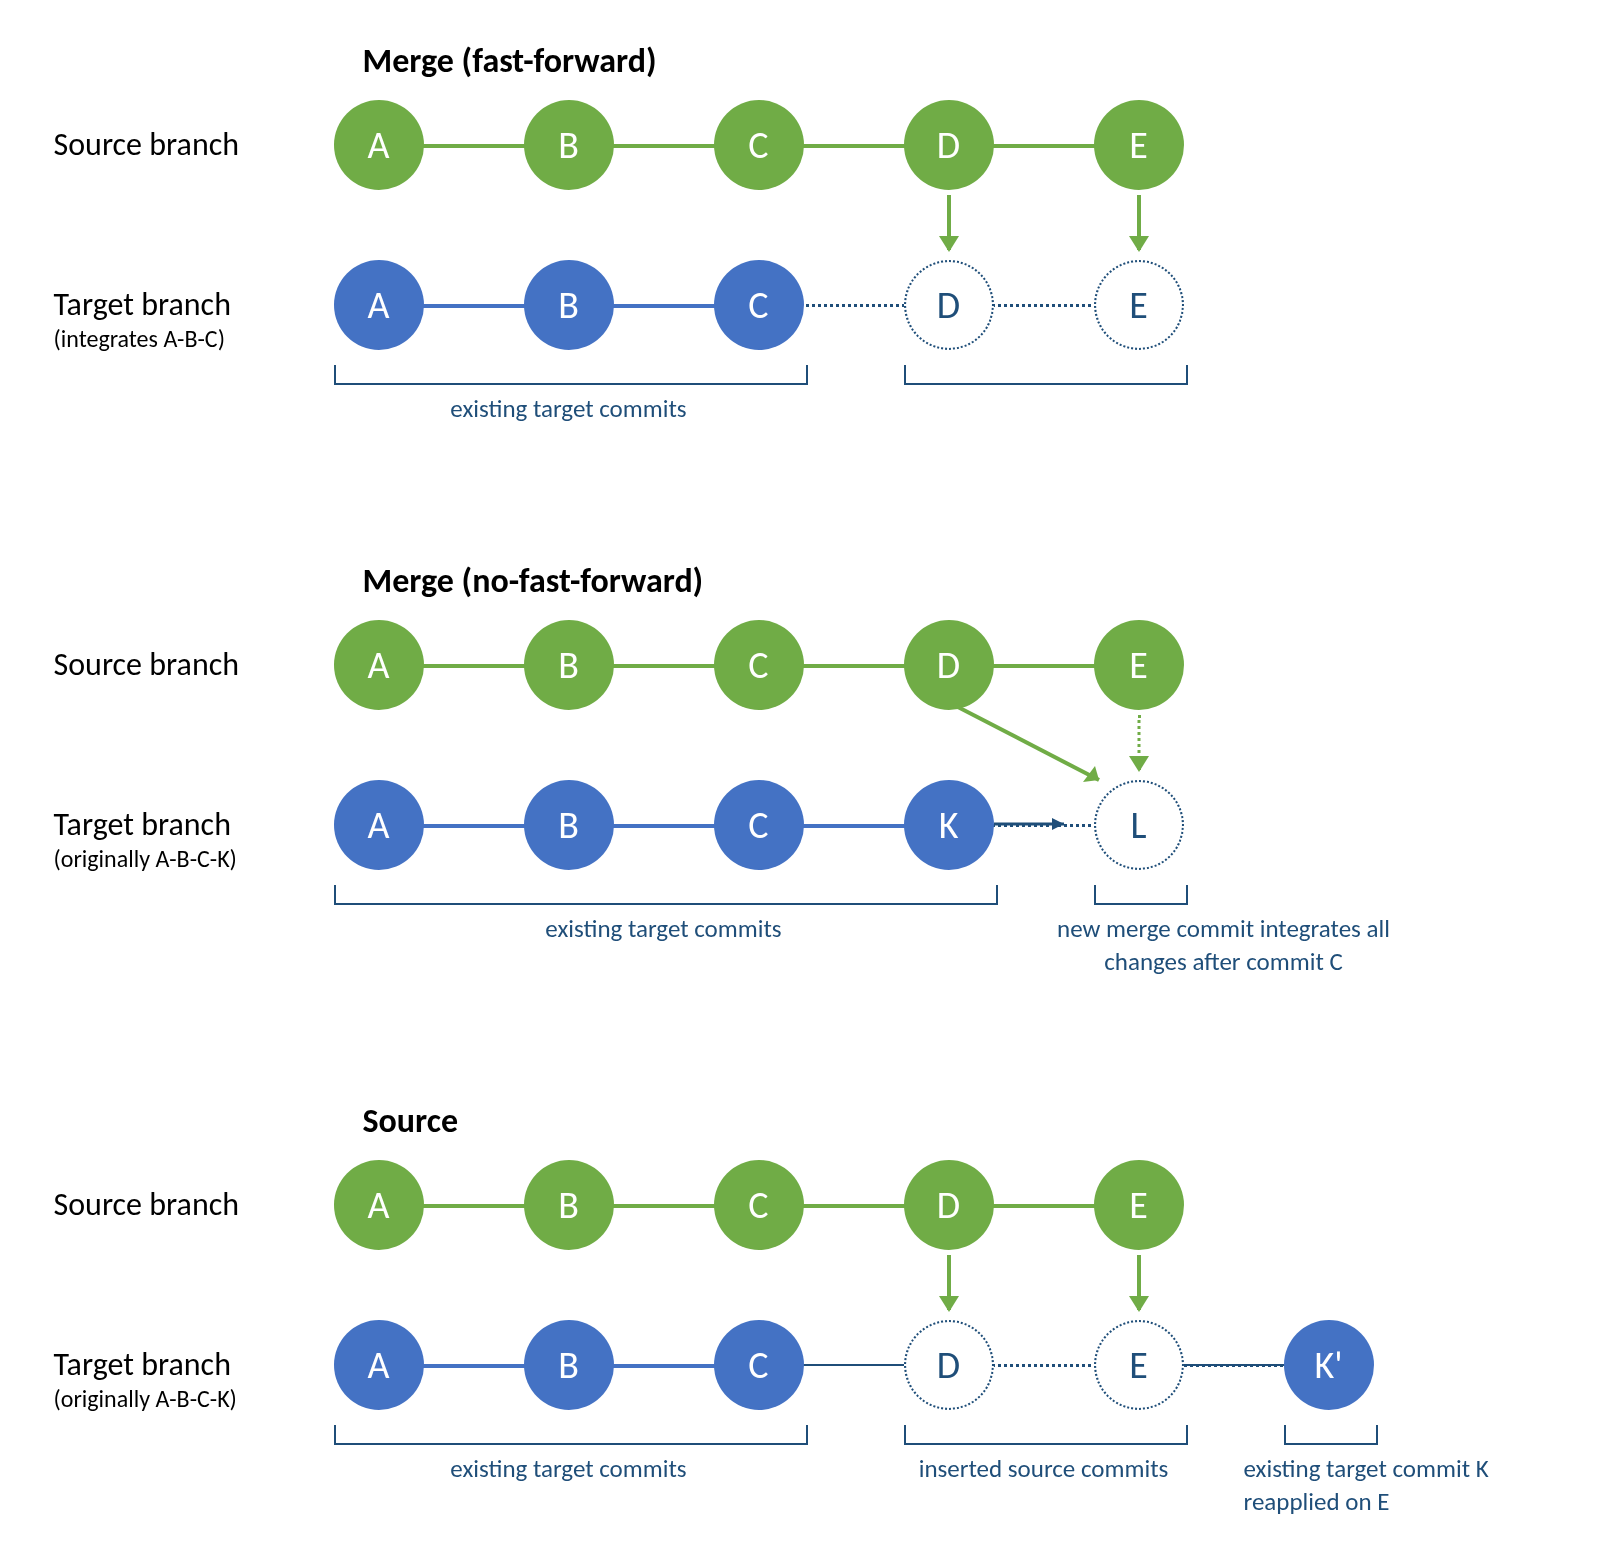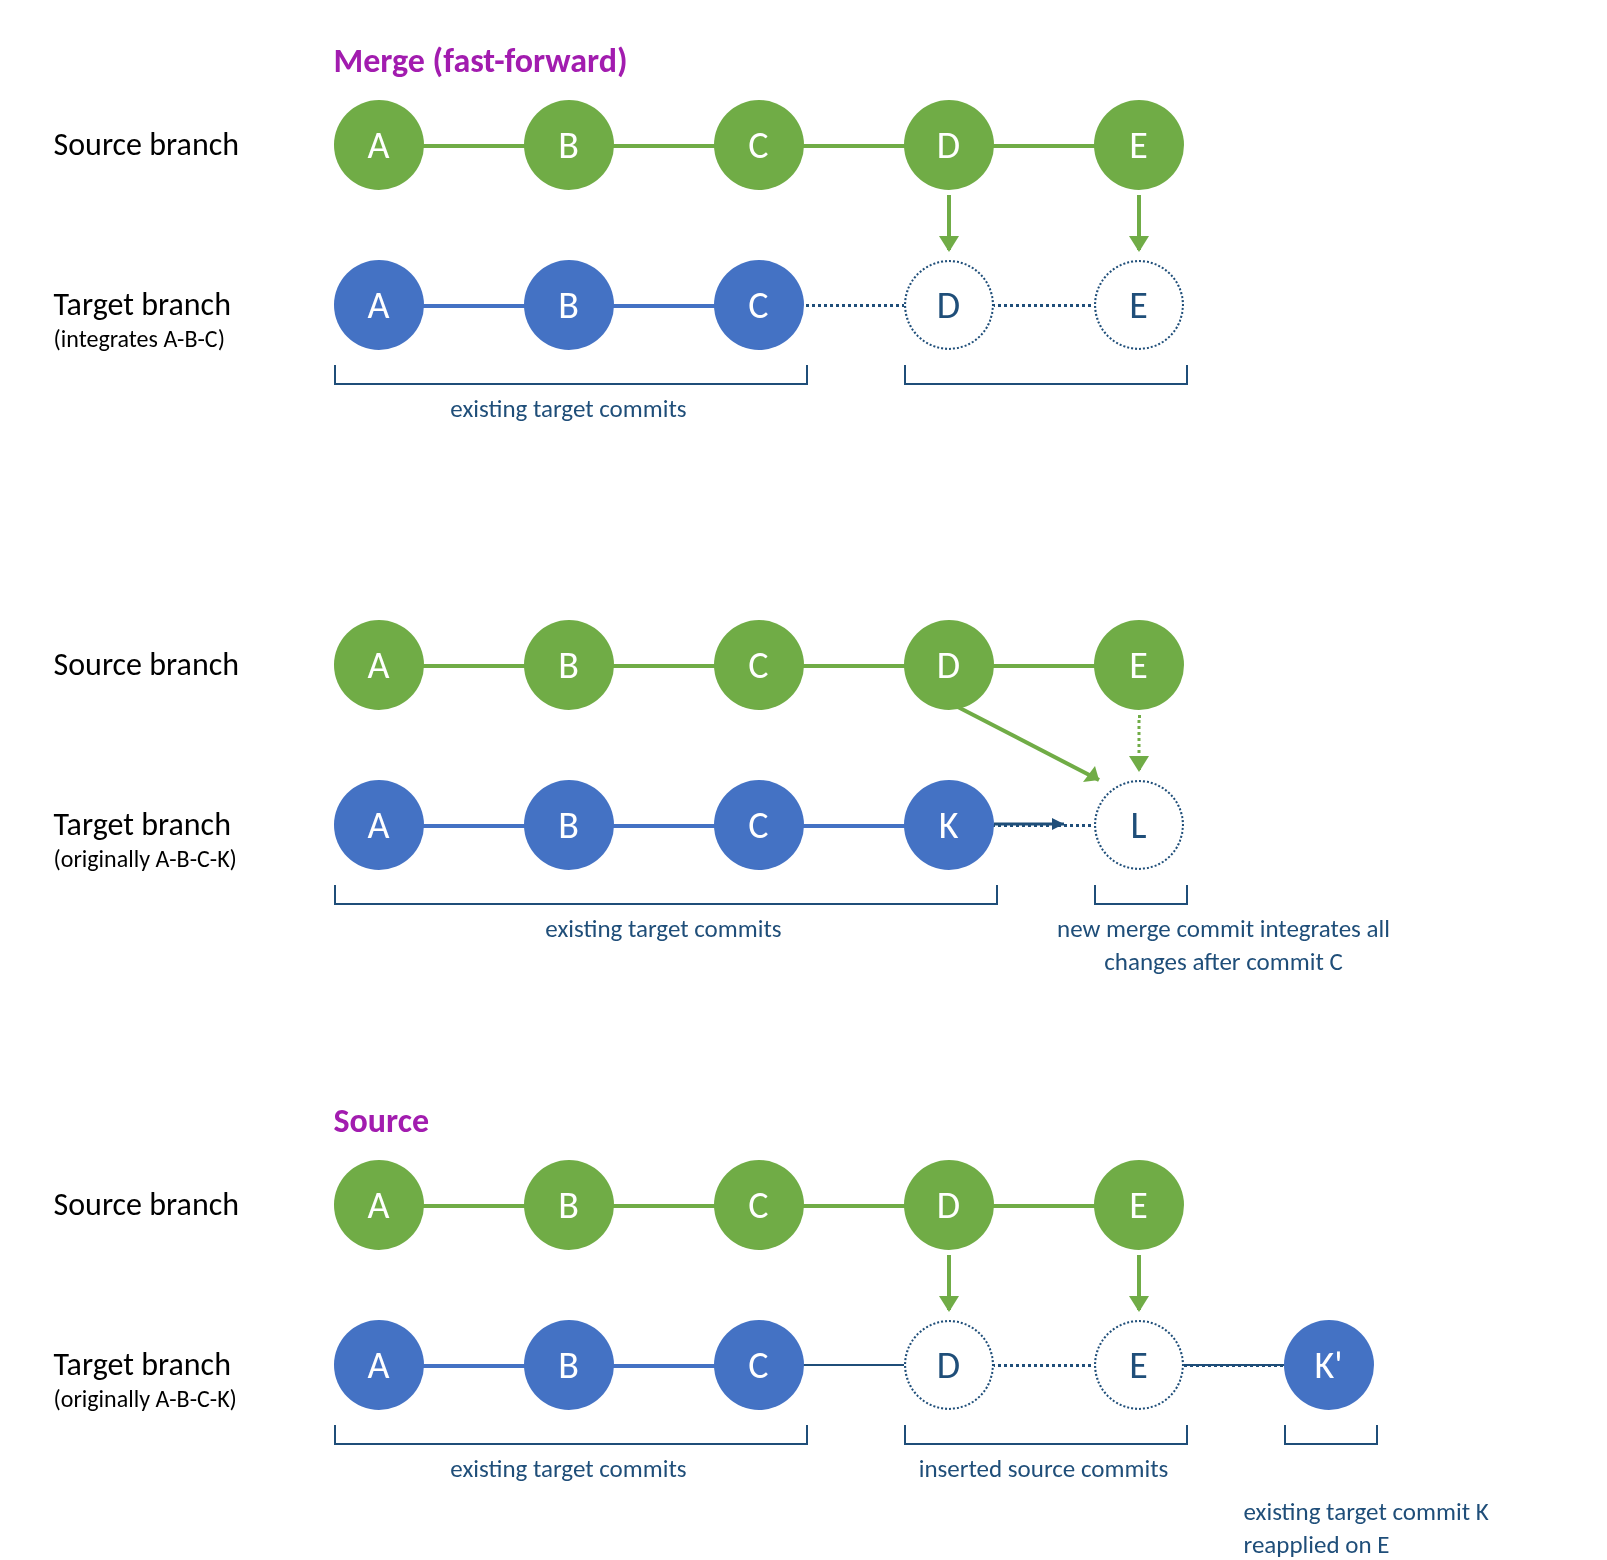--- a/index.html
+++ b/index.html
@@ -14,21 +14,22 @@
     margin: 0 auto;
   }
   .section {
     position: relative;
     margin-bottom: 100px;
   }
   .title {
     position: absolute;
     font-size: 34px;
     font-weight: 700;
-    color: #a21caf;
+    color: #000000;
+    margin-left: 29px;
   }
   .row-label-main {
     font-size: 32px;
     color: #000;
     font-weight: 400;
   }
   .row-label-sub {
     font-size: 24px;
     color: #000;
   }
@@ -192,20 +193,21 @@
         <span>E</span>
       </div>
 
     <div class="bracket" style="left:280px; top:325px; width:470px;"></div>
     <div class="bracket-label" style="left:280px; top:353px; width:470px;">existing target commits</div>
 
     <div class="bracket" style="left:850px; top:325px; width:280px;"></div>
   </div>
 
   <div class="section" style="height:440px;">
+    <div class="title" style="left:280px; top:0;">Merge (no-fast-forward)</div>
 
     <div class="label-block" style="left:0; top:85px;">
       <div class="row-label-main">Source branch</div>
     </div>
 
     <div class="line green" style="left:325px; top:104px; width:760px;"></div>
     <div class="node green" style="left:280px; top:60px;">
         <span>A</span>
       </div>
     <div class="node green" style="left:470px; top:60px;">
@@ -320,16 +322,16 @@
         <span>K'</span>
       </div>
 
     <div class="bracket" style="left:280px; top:325px; width:470px;"></div>
     <div class="bracket-label" style="left:280px; top:353px; width:470px;">existing target commits</div>
 
     <div class="bracket" style="left:850px; top:325px; width:280px;"></div>
     <div class="bracket-label" style="left:820px; top:353px; width:340px;">inserted source commits</div>
 
     <div class="bracket" style="left:1230px; top:325px; width:90px;"></div>
-    <div class="bracket-label" style="left:1190px; top:353px; width:300px; text-align:left;margin-top:43px;">existing target commit K reapplied on E</div>
+    <div class="bracket-label" style="left:1190px; top:353px; width:300px; text-align:left;">existing target commit K reapplied on E</div>
   </div>
 
 </div>
 
 </body></html>

